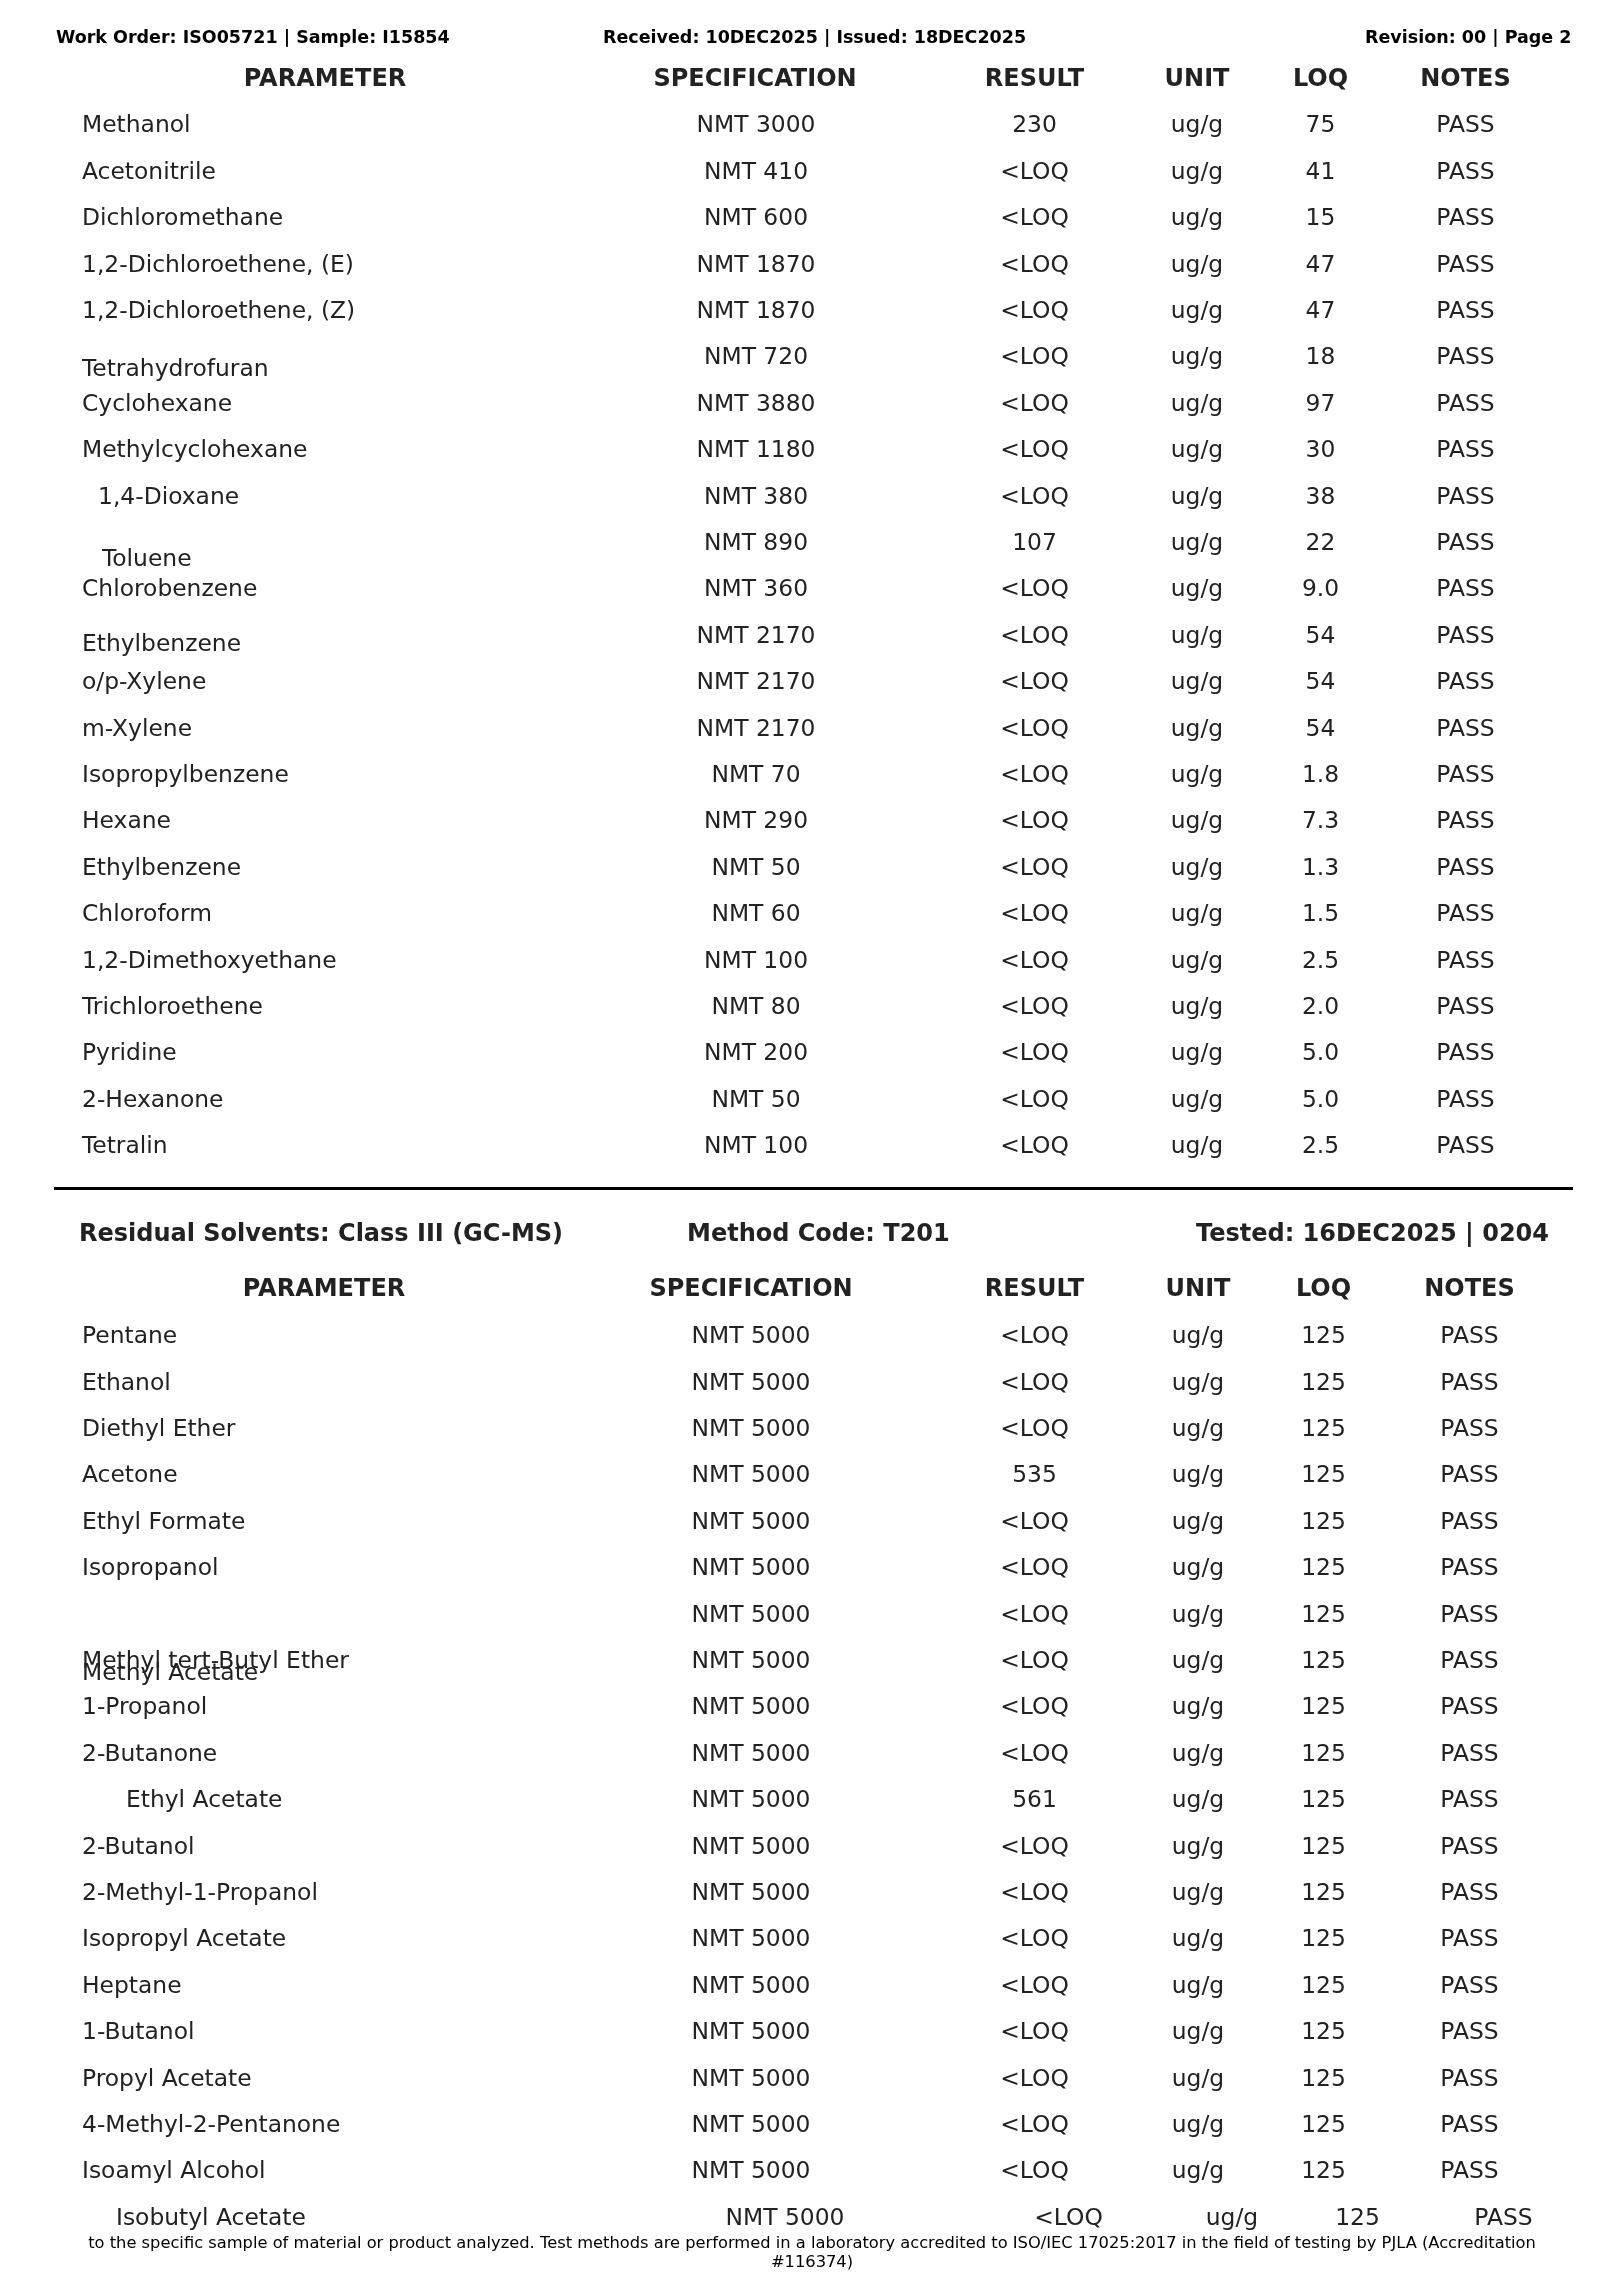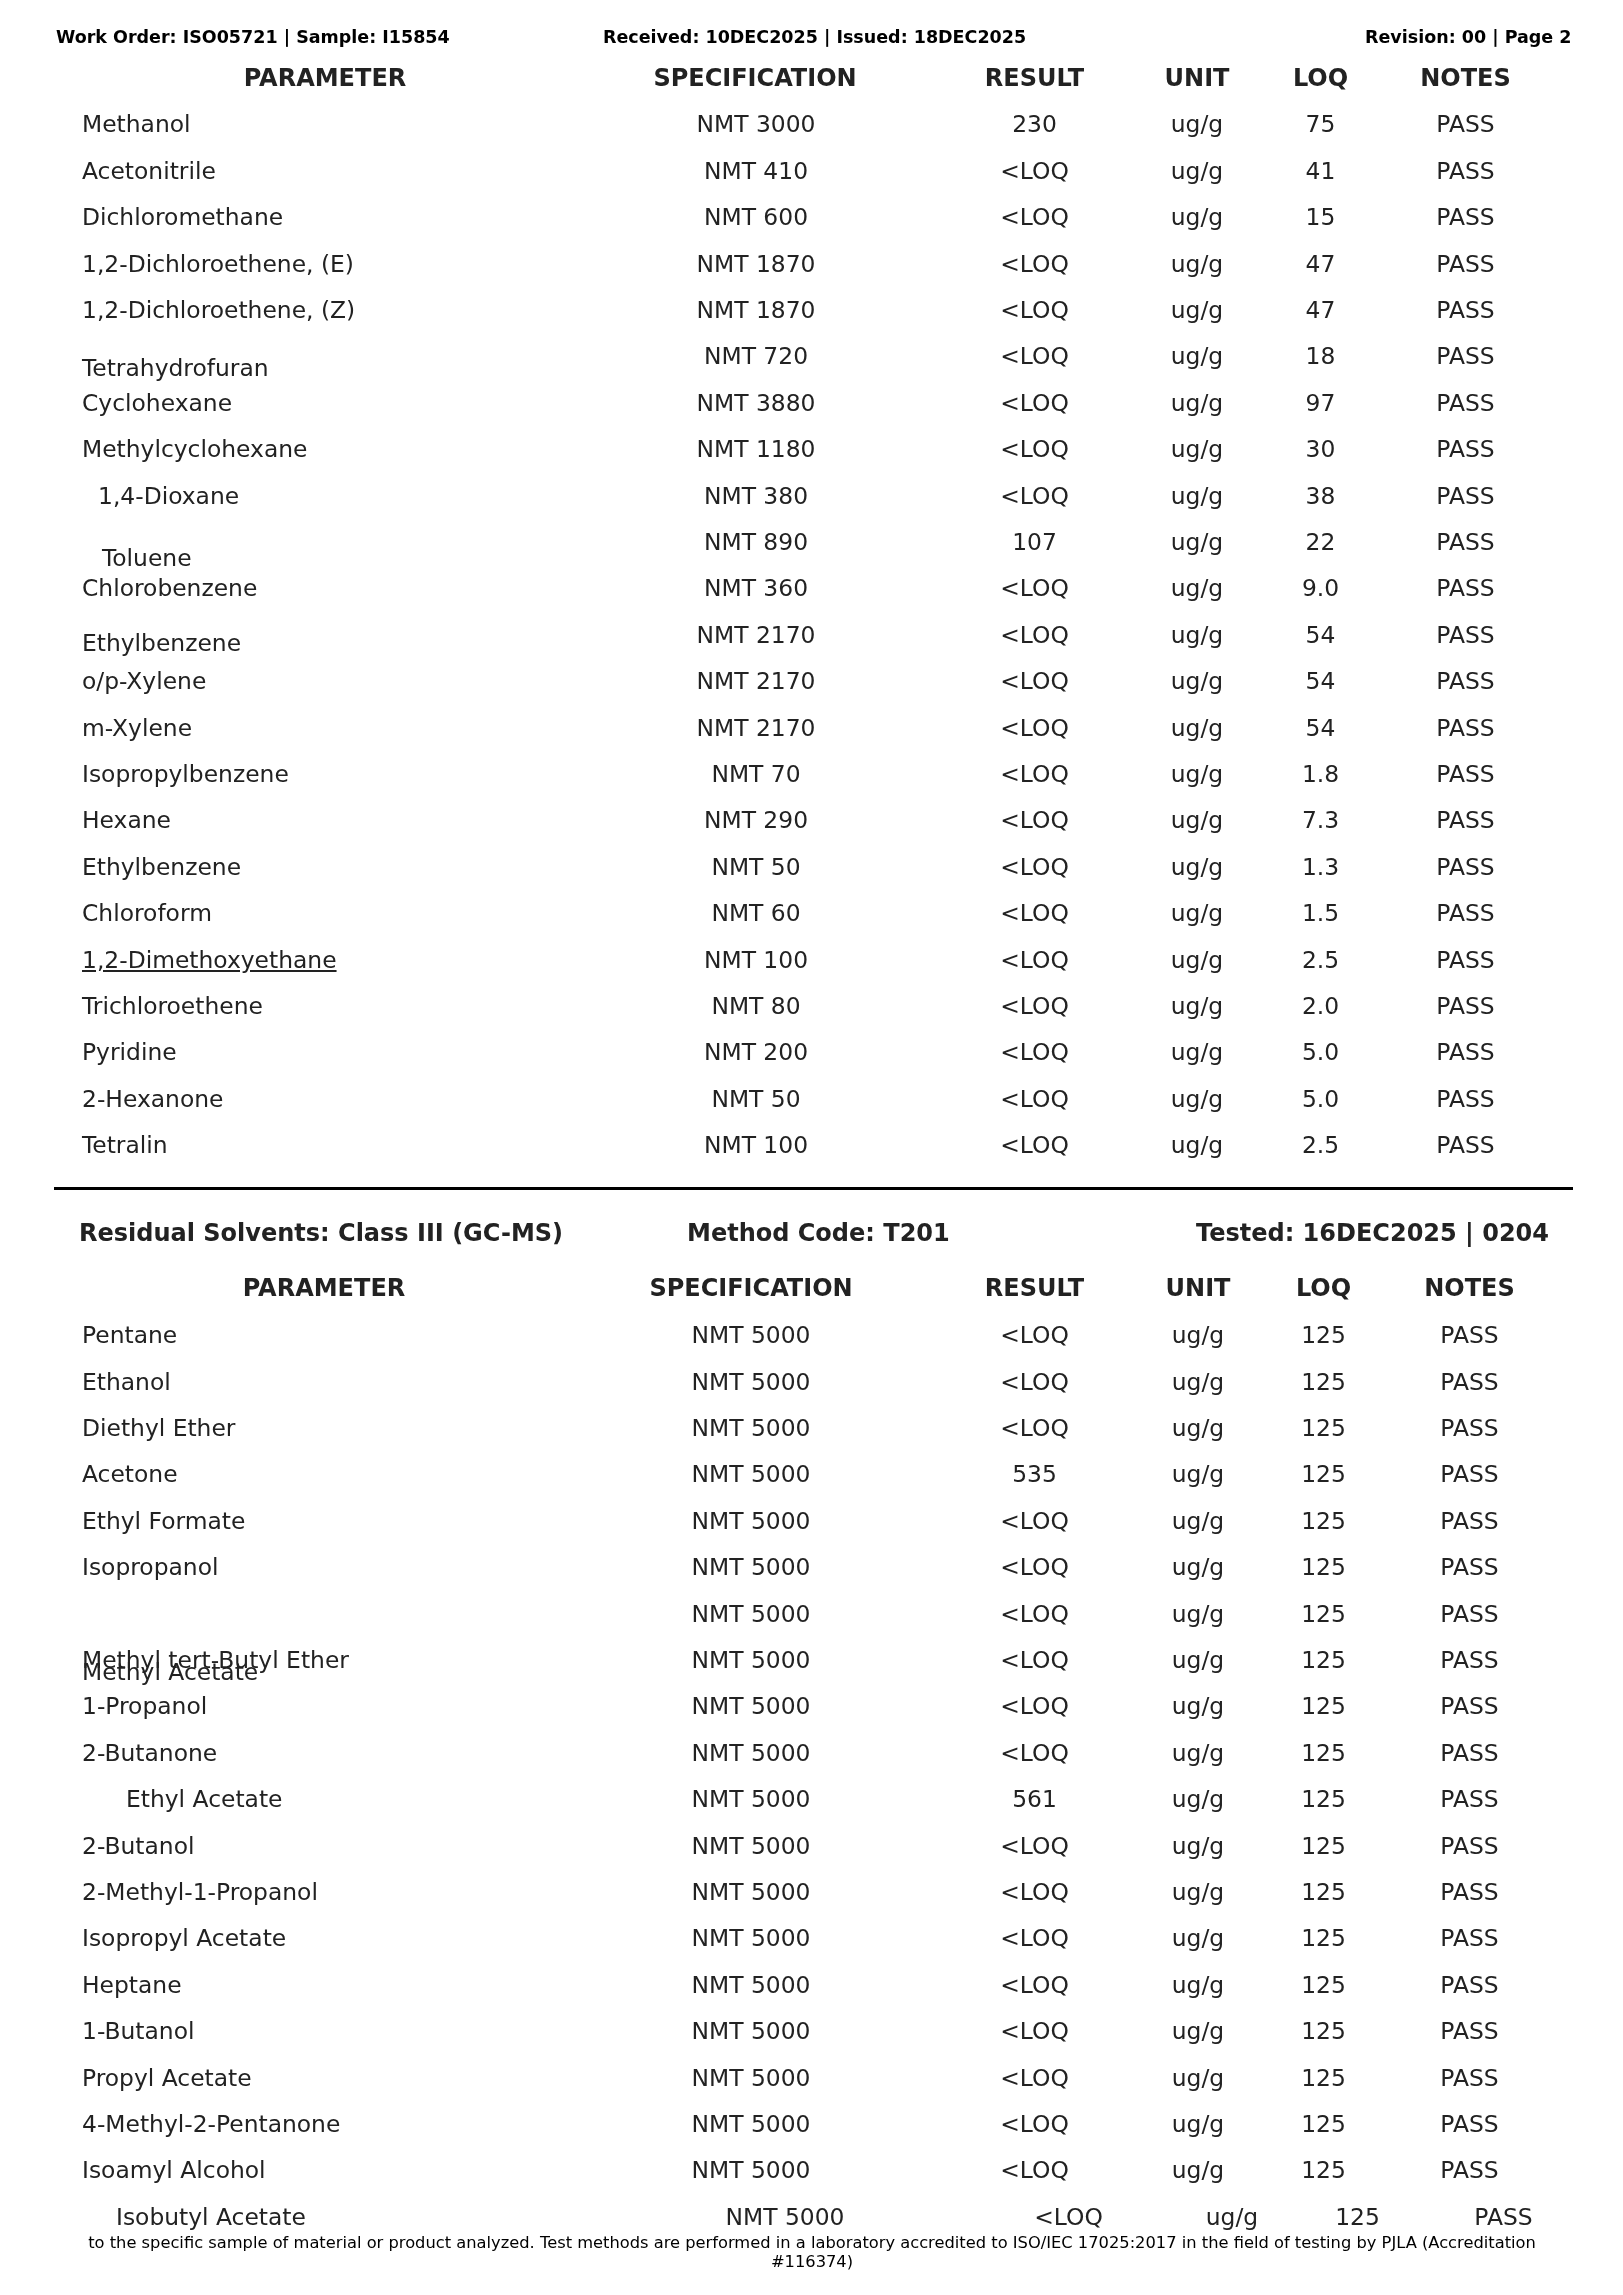--- a/index.html
+++ b/index.html
@@ -171,21 +171,21 @@
     </div>
     <div class="row" style="top: 897px;">
       <div class="abs cell" style="left: 82px; top: 0px;">Chloroform</div>
       <div class="abs cell c" style="left: 631px; width: 250px; top: 0px;">NMT 60</div>
       <div class="abs cell c" style="left: 951px; width: 167px; top: 0px;">&lt;LOQ</div>
       <div class="abs cell c" style="left: 1130px; width: 134px; top: 0px;">ug/g</div>
       <div class="abs cell c" style="left: 1262px; width: 117px; top: 0px;">1.5</div>
       <div class="abs cell c" style="left: 1382px; width: 167px; top: 0px;">PASS</div>
     </div>
     <div class="row" style="top: 944px;">
-      <div class="abs cell" style="left: 82px; top: 0px; text-decoration: underline;">1,2-Dimethoxyethane</div>
+      <div class="abs cell" style="left: 82px; top: 0px;">1,2-Dimethoxyethane</div>
       <div class="abs cell c" style="left: 631px; width: 250px; top: 0px;">NMT 100</div>
       <div class="abs cell c" style="left: 951px; width: 167px; top: 0px;">&lt;LOQ</div>
       <div class="abs cell c" style="left: 1130px; width: 134px; top: 0px;">ug/g</div>
       <div class="abs cell c" style="left: 1262px; width: 117px; top: 0px;">2.5</div>
       <div class="abs cell c" style="left: 1382px; width: 167px; top: 0px;">PASS</div>
     </div>
     <div class="row" style="top: 990px;">
       <div class="abs cell" style="left: 82px; top: 0px;">Trichloroethene</div>
       <div class="abs cell c" style="left: 631px; width: 250px; top: 0px;">NMT 80</div>
       <div class="abs cell c" style="left: 951px; width: 167px; top: 0px;">&lt;LOQ</div>

